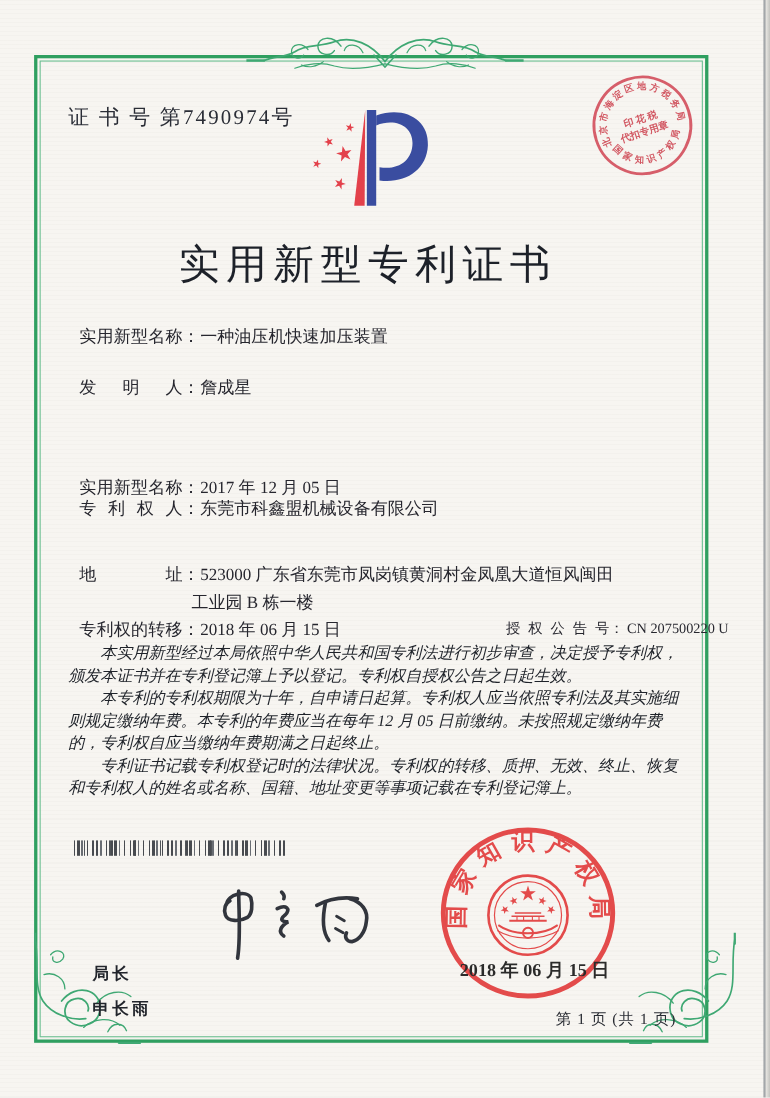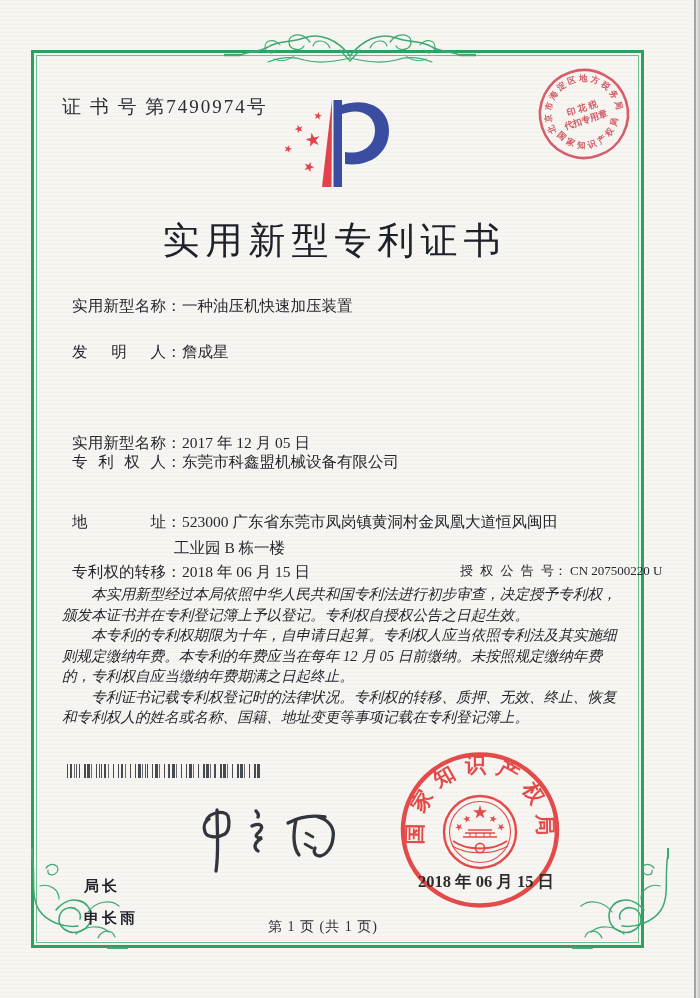--- a/index.html
+++ b/index.html
@@ -31,21 +31,21 @@
   .paras p{margin:0;text-indent:2em;}
   .barcode{position:absolute;left:67px;top:764px;width:193px;height:14px;opacity:.88;
     background:
      repeating-linear-gradient(90deg,#30343a 0 1.5px,transparent 1.5px 3px,#30343a 3px 5.5px,transparent 5.5px 7px,#565b62 7px 8.5px,transparent 8.5px 12px,#30343a 12px 13px,transparent 13px 17px),
      repeating-linear-gradient(90deg,transparent 0 9px,#3a3e44 9px 10.5px,transparent 10.5px 23px);}
   .officer{position:absolute;left:84px;top:826px;font-size:15px;font-weight:bold;
     color:#22252c;letter-spacing:3px;line-height:32px;margin-top:44px;}
   .signature{position:absolute;left:192px;top:798px;}
   .seal{position:absolute;left:390px;top:740px;}
   .tax-stamp{position:absolute;left:534px;top:64px;transform:rotate(-18deg);opacity:.92;}
-  .footer{position:absolute;left:31px;top:918px;width:584px;text-align:center;
+  .footer{position:absolute;left:31px;top:918px;width:584px;text-align:right;
     font-size:14px;color:#2a2d34;letter-spacing:1px;}
   svg text{font-family:"Liberation Serif","DejaVu Serif",serif;}
 </style>
 </head>
 <body>
 
 <div class="page">
 
   <div class="frame"></div>
 

